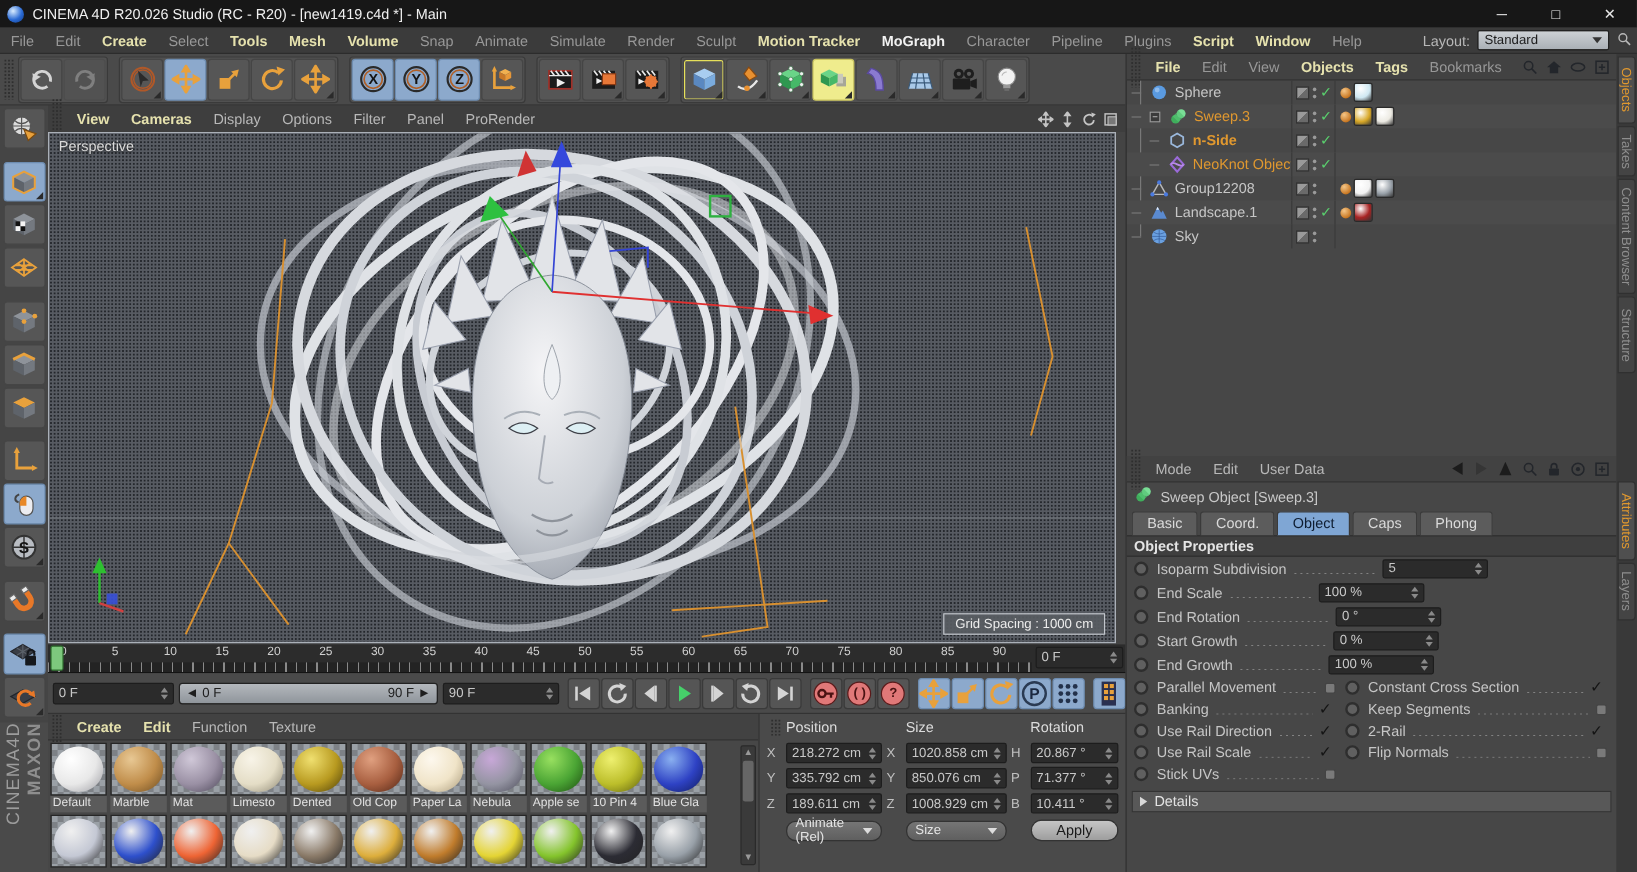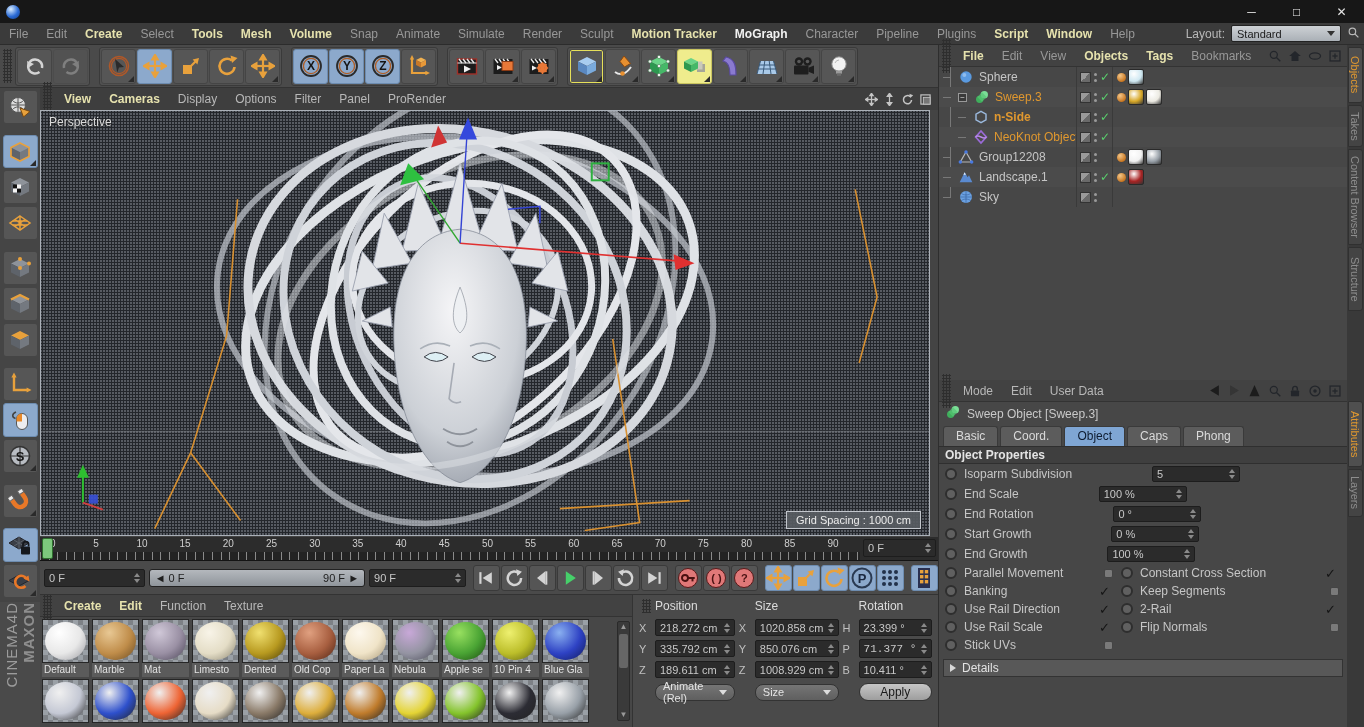--- a/index.html
+++ b/index.html
@@ -176,20 +176,21 @@
     border-radius:0 3px 3px 0; padding:6px 1px; margin:2px 0 2px 1px; width:15px; display:flex; justify-content:center; }
   .vtab.active { color:#e0982f; background:#4f4f4f; }
   #tabstrip .gap { height:86px; }
   svg text { font-family:"Liberation Sans","DejaVu Sans",sans-serif; }
 </style>
 </head>
 <body>
 
 <div id="titlebar">
   <div id="app-icon"></div>
+  <span>CINEMA 4D R20.026 Studio (RC - R20) - [new1419.c4d *] - Main</span>
   <div id="win-controls">
     <div class="winbtn">─</div>
     <div class="winbtn">□</div>
     <div class="winbtn close">✕</div>
   </div>
 </div>
 
 <div id="menubar">
   <div id="menu-items" style="display:flex;">
       <span class="menu-item tone-dim">File</span>
@@ -1013,21 +1014,21 @@
         <span>X</span>
         <div class="fld" style="height: 17px;">
           <span>1020.858 cm</span>
           <span class="stp">
             <i class="up"></i>
             <i class="dn"></i>
           </span>
         </div>
         <span>H</span>
         <div class="fld" style="height: 17px;">
-          <span>23.399 °</span>
+          <span>20.867 °</span>
           <span class="stp">
             <i class="up"></i>
             <i class="dn"></i>
           </span>
         </div>
       </div>
       <div class="coord-row">
         <span>Y</span>
         <div class="fld" style="height: 17px;">
           <span>335.792 cm</span>
@@ -1038,21 +1039,21 @@
         </div>
         <span>Y</span>
         <div class="fld" style="height: 17px;">
           <span>850.076 cm</span>
           <span class="stp">
             <i class="up"></i>
             <i class="dn"></i>
           </span>
         </div>
         <span>P</span>
-        <div class="fld" style="height: 19px; font-family: Liberation Mono, monospace;">
+        <div class="fld" style="height: 19px;">
           <span>71.377 °</span>
           <span class="stp">
             <i class="up"></i>
             <i class="dn"></i>
           </span>
         </div>
       </div>
       <div class="coord-row">
         <span>Z</span>
         <div class="fld" style="height: 17px;">

